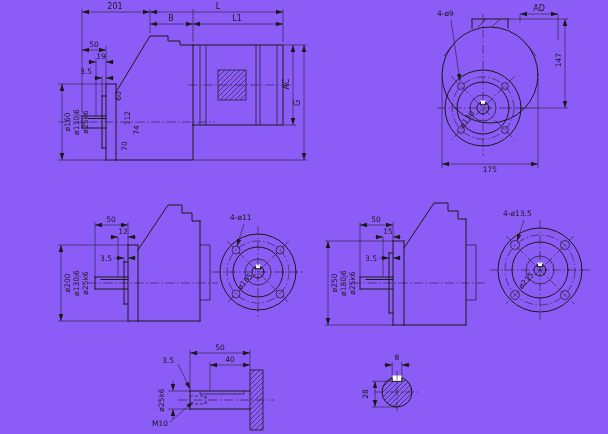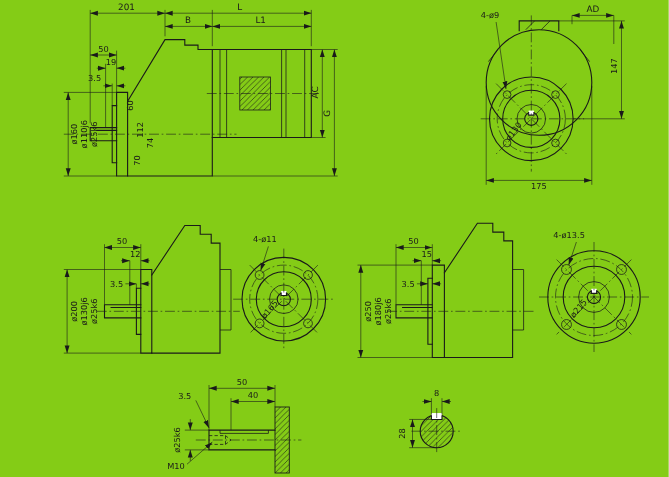--- a/index.html
+++ b/index.html
@@ -1,16 +1,16 @@
 <!DOCTYPE html>
 <html><head>
 <meta charset="utf-8">
 <style>
   html,body{margin:0;padding:0;background:#f2f2f2;}
-  .stage{width:608px;height:434px;background:#84cc16;position:relative;overflow:hidden;}
+  .stage{width:608px;height:434px;background:#8b5cf6;position:relative;overflow:hidden;}
   svg text{font-family:"DejaVu Sans", sans-serif;font-size:8px;fill:#1a1a1a;}
   svg text.sm{font-size:7.5px;}
   .ln{stroke:#1a1a1a;stroke-width:1;fill:none;stroke-linecap:square;}
   .ln2{stroke:#1a1a1a;stroke-width:0.7;fill:none;}
   .xln{stroke:#1a1a1a;stroke-width:0.55;fill:none;}
   .cl{stroke:#1a1a1a;stroke-width:0.55;fill:none;stroke-dasharray:9 2.5 1.5 2.5;}
   .dsh{stroke:#1a1a1a;stroke-width:0.7;fill:none;stroke-dasharray:3 2;}
   .dim{stroke:#1a1a1a;stroke-width:0.55;fill:none;}
   .mid{text-anchor:middle;}
   .end{text-anchor:end;}

